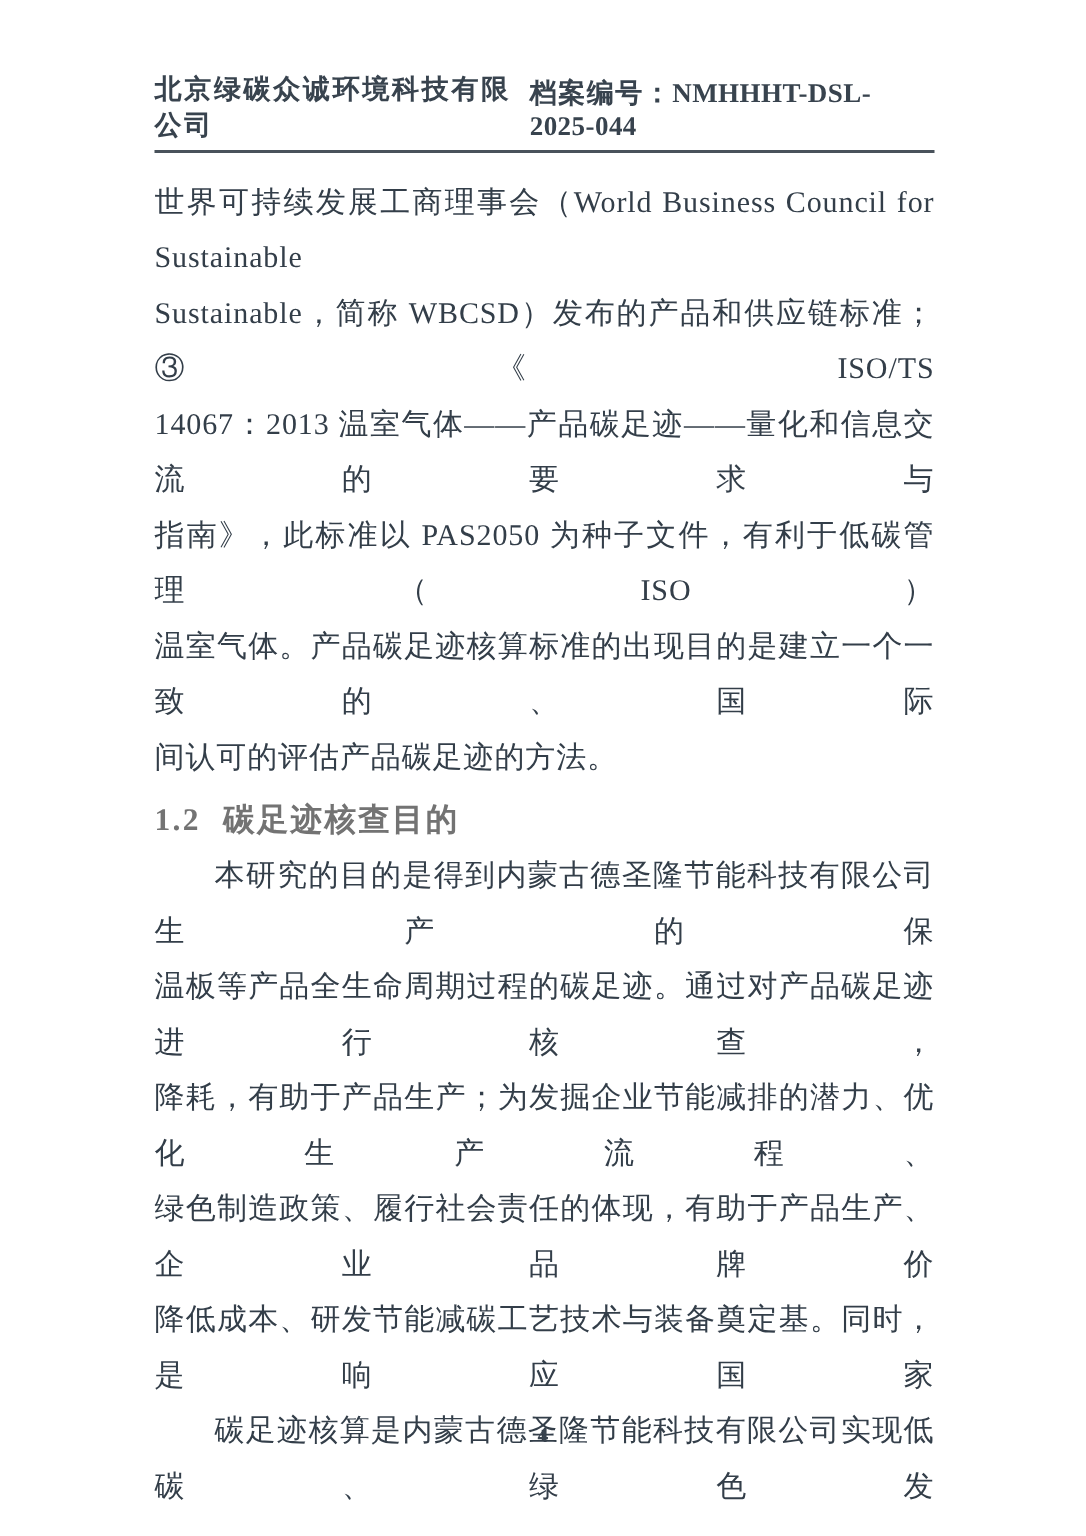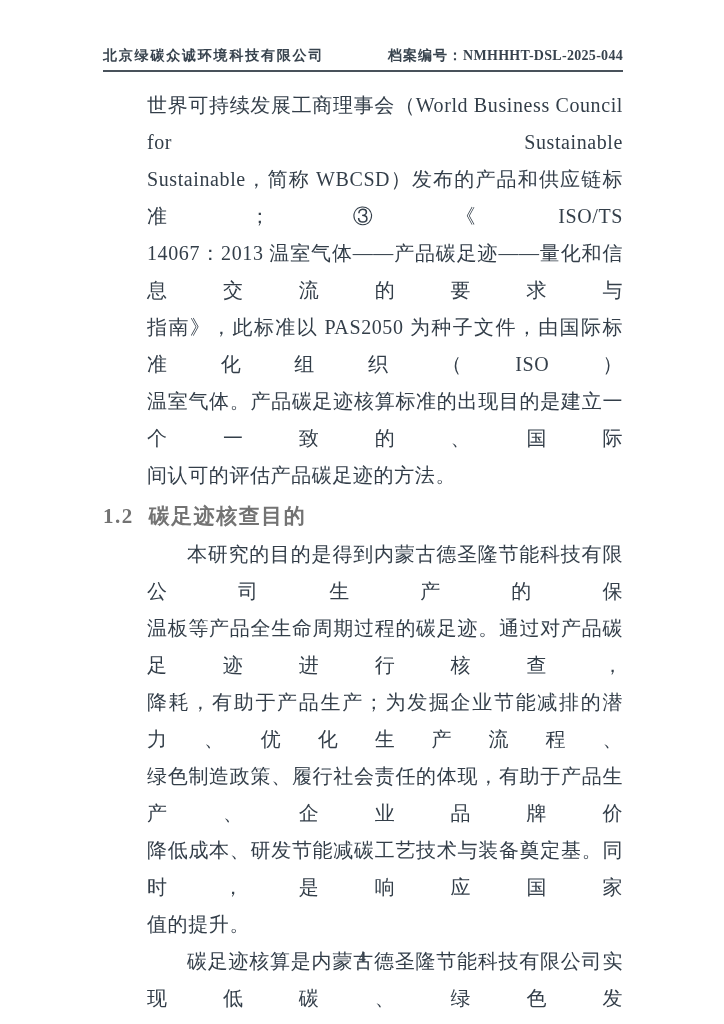--- a/index.html
+++ b/index.html
@@ -17,42 +17,41 @@
   .content { padding: 0 101px 0 103px; }
 
   
   .hdr {
     display: flex;
     justify-content: space-between;
     align-items: flex-end;
     padding-top: 47px;
     padding-bottom: 5px;
     border-bottom: 2px solid #49525b;
-    font-size: 14px;
+    font-size: 18px;
     font-weight: bold;
     color: #38434e;
   }
   .hdr-left { letter-spacing: 1.8px; }
   .hdr-right { letter-spacing: 1px; }
   .hdr-right .code { letter-spacing: 0.3px; }
 
   
   .bodytext {
     margin-top: 15px;
     font-size: 20px;
     line-height: 37px;
     letter-spacing: 0.6px;
     color: #333e49;
   }
   .para { margin: 0; }
   .ln {
     display: block;
     text-align: justify;
     text-align-last: justify;
-    margin-left: 44px;
   }
   .ln.end { text-align: left; text-align-last: left; }
   .ln.ind { text-indent: 2em; }
 
   
   .heading {
     margin-top: 3px;
     font-size: 21px;
     font-weight: bold;
     line-height: 39px;
@@ -82,36 +81,35 @@
       <span class="hdr-left">北京绿碳众诚环境科技有限公司</span>
       <span class="hdr-right"><span>档案编号：</span><span class="code">NMHHHT-DSL-2025-044</span></span>
     </div>
 
     <div class="bodytext">
 
       <p class="para">
         <span class="ln">世界可持续发展工商理事会（World Business Council for Sustainable</span>
         <span class="ln">Sustainable，简称 WBCSD）发布的产品和供应链标准；③《ISO/TS</span>
         <span class="ln">14067：2013 温室气体——产品碳足迹——量化和信息交流的要求与</span>
-        <span class="ln">指南》，此标准以 PAS2050 为种子文件，由国际标准化组织（ISO）</span>
+        <span class="ln">指南》，此标准以 PAS2050 为种子文件，有利于低碳管理（ISO）</span>
         <span class="ln">温室气体。产品碳足迹核算标准的出现目的是建立一个一致的、国际</span>
         <span class="ln end">间认可的评估产品碳足迹的方法。</span>
       </p>
 
       <h2 class="heading">
         <span class="h-num">1.2</span><span class="h-title">碳足迹核查目的</span>
       </h2>
 
       <p class="para">
         <span class="ln ind">本研究的目的是得到内蒙古德圣隆节能科技有限公司生产的保</span>
         <span class="ln">温板等产品全生命周期过程的碳足迹。通过对产品碳足迹进行核查，</span>
         <span class="ln">降耗，有助于产品生产；为发掘企业节能减排的潜力、优化生产流程、</span>
         <span class="ln">绿色制造政策、履行社会责任的体现，有助于产品生产、企业品牌价</span>
         <span class="ln">降低成本、研发节能减碳工艺技术与装备奠定基。同时，是响应国家</span>
-        <span class="ln end">值的提升。</span>
       </p>
 
       <p class="para">
         <span class="ln ind">碳足迹核算是内蒙古德圣隆节能科技有限公司实现低碳、绿色发</span>
 
       </p>
 
     </div>
   </div>
 

